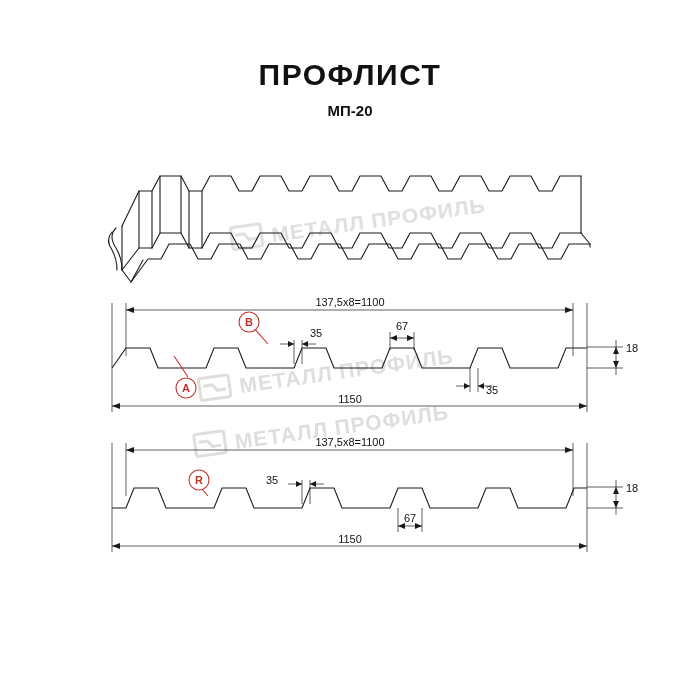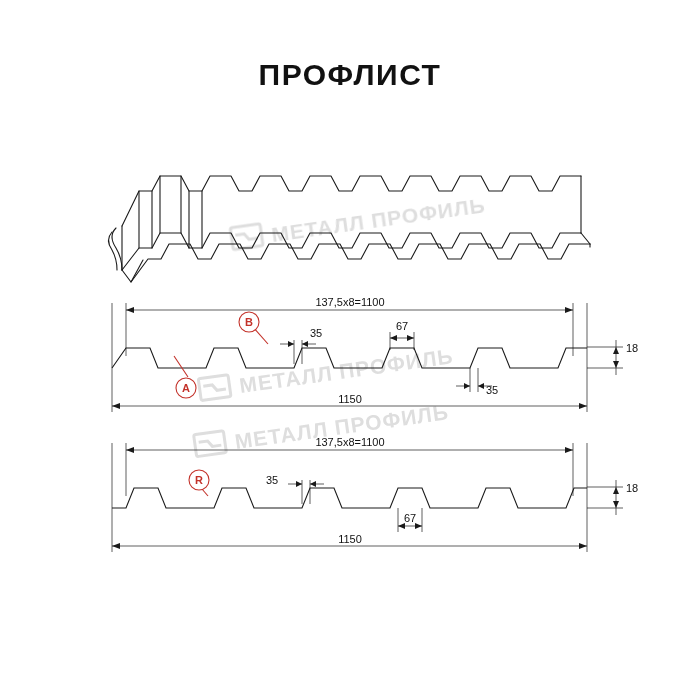--- a/index.html
+++ b/index.html
@@ -98,20 +98,21 @@
     font-weight: bold;
     fill: #c3322a;
   }
 </style>
 </head>
 <body>
 
 <div class="page">
 
   <div class="title">ПРОФЛИСТ</div>
+  <div class="subtitle">МП-20</div>
 
   <svg class="layer" viewBox="0 0 700 700">
     <g opacity="0.85">
 
       <g transform="translate(228,212) rotate(-8)">
         <rect x="0" y="16" width="30" height="22" rx="2" fill="none" stroke="#d8d8d8" stroke-width="3"></rect>
         <path d="M4 24 L13 24 L17 30 L26 30" fill="none" stroke="#d8d8d8" stroke-width="3"></path>
         <text class="wm-text" x="40" y="36">МЕТАЛЛ ПРОФИЛЬ</text>
       </g>
 

